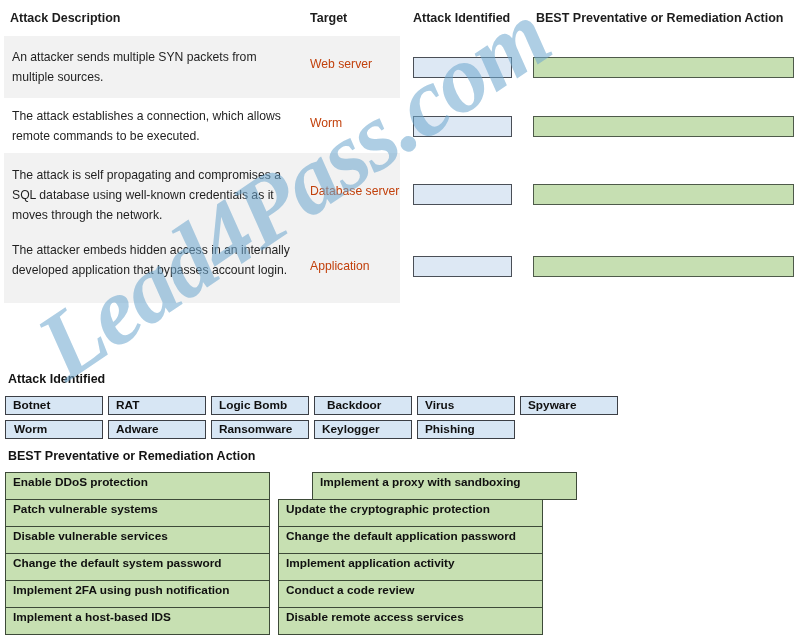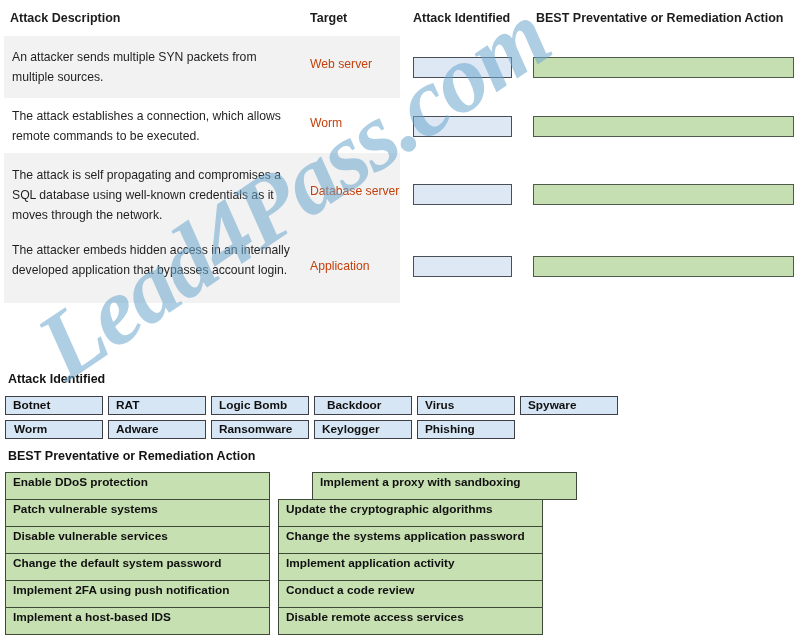--- a/index.html
+++ b/index.html
@@ -239,22 +239,22 @@
 
   <div>
     <div class="chip action" style="left:5px;top:472px;">Enable DDoS protection</div>
     <div class="chip action" style="left:5px;top:499px;">Patch vulnerable systems</div>
     <div class="chip action" style="left:5px;top:526px;">Disable vulnerable services</div>
     <div class="chip action" style="left:5px;top:553px;">Change the default system password</div>
     <div class="chip action" style="left:5px;top:580px;">Implement 2FA using push notification</div>
     <div class="chip action" style="left:5px;top:607px;">Implement a host-based IDS</div>
 
     <div class="chip action" style="left:272px;top:472px;margin-left:40px;">Implement a proxy with sandboxing</div>
-    <div class="chip action" style="left:278px;top:499px;">Update the cryptographic algorithms</div>
-    <div class="chip action" style="left:278px;top:526px;">Change the systems application password</div>
+    <div class="chip action" style="left:278px;top:499px;">Update the cryptographic protection</div>
+    <div class="chip action" style="left:278px;top:526px;">Change the default application password</div>
     <div class="chip action" style="left:278px;top:553px;">Implement application activity</div>
     <div class="chip action" style="left:278px;top:580px;">Conduct a code review</div>
     <div class="chip action" style="left:278px;top:607px;">Disable remote access services</div>
   </div>
 
   <div id="watermark">
     <div class="wm-text">Lead4Pass.com</div>
   </div>
 
 </div>

